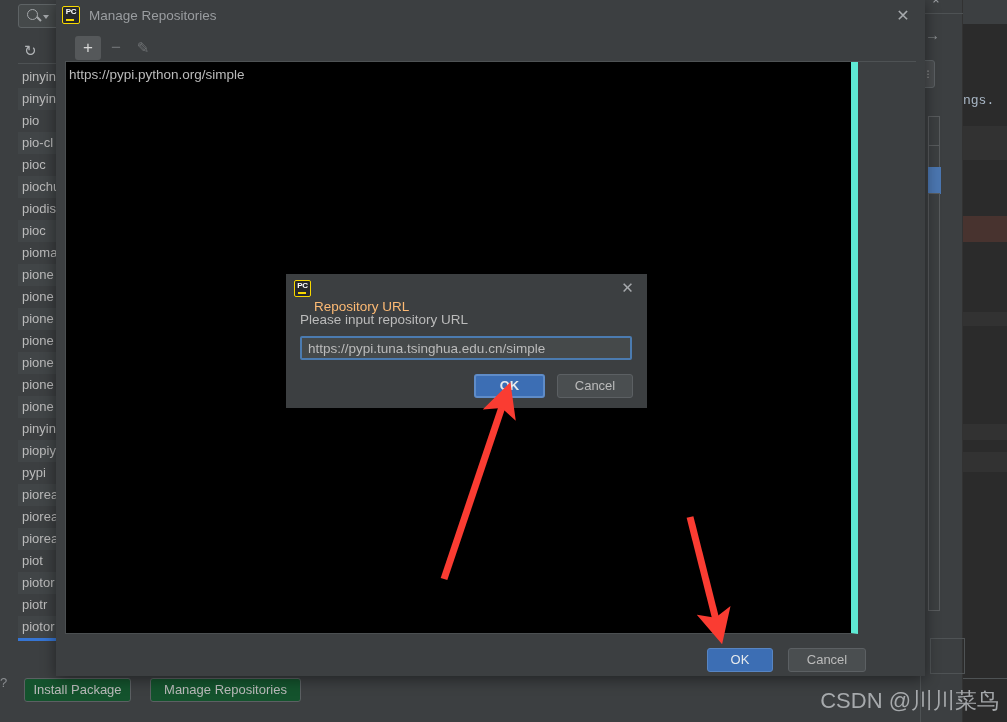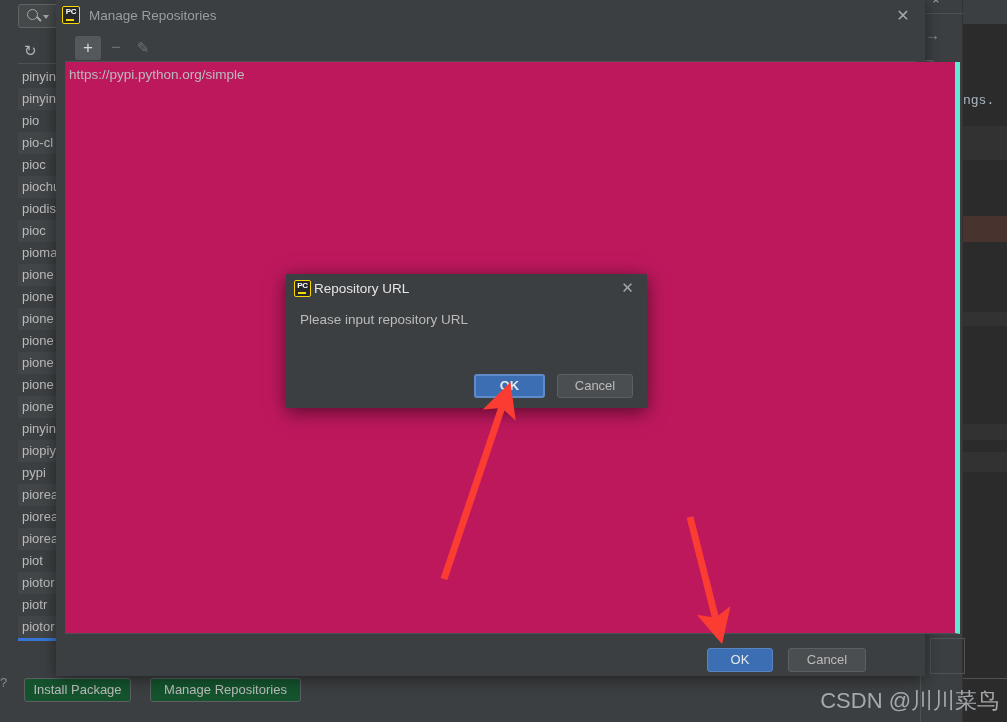--- a/index.html
+++ b/index.html
@@ -147,22 +147,22 @@
     position: absolute; left: 9px; top: 34px; width: 851px; height: 28px;
     border-bottom: 1px solid #4e5254;
   }
   .tb-btn {
     position: absolute; width: 26px; height: 24px; top: 2px;
     border-radius: 3px; text-align: center; line-height: 23px; font-size: 17px;
   }
   .tb-btn.active { background: #55585a; color: #d8d8d8; }
   .tb-btn.dim { color: #6e7173; }
   .mr-listbox {
-    position: absolute; left: 9px; top: 62px; width: 895px; height: 572px;
-    background: #be185d; border-left: 1px solid #4b4f51; border-right: 5px solid #5eead4;
+    position: absolute; left: 9px; top: 62px; width: 793px; height: 572px;
+    background: #000000; border-left: 1px solid #4b4f51; border-right: 7px solid #5eead4;
     border-bottom: 1px solid #4b4f51;
   }
   .mr-repo-row {
     position: absolute; left: 3px; top: 5px;
     color: #bbbbbb; font-size: 13.5px; white-space: nowrap;
   }
   .mr-ok {
     position: absolute; left: 651px; top: 648px; width: 66px; height: 24px;
     background: #3c6eb4; border: 1px solid #5885c2; border-radius: 3px;
     color: #e6e9ec; font-size: 13px; text-align: center; line-height: 22px;
@@ -174,22 +174,22 @@
   }
 
   
   #url-dialog {
     position: absolute; left: 286px; top: 274px; width: 361px; height: 134px;
     background: #3c3f41;
     box-shadow: 0 4px 18px rgba(0,0,0,0.55);
   }
   .url-titlebar { position: absolute; left: 0; top: 0; width: 361px; height: 30px; }
   .url-title {
-    position: absolute; left: 28px; top: 7px;
-    color: #e5e5e5; font-size: 13.5px; white-space: nowrap;
+    position: absolute; left: 28px; top: 25px;
+    color: #fdba74; font-size: 13.5px; white-space: nowrap;
   }
   .url-close {
     position: absolute; right: 12px; top: 7px; width: 15px; height: 15px;
     color: #a6a9ac; font-size: 15px; line-height: 14px; text-align: center;
   }
   .url-label {
     position: absolute; left: 14px; top: 38px;
     color: #bbbbbb; font-size: 13.5px; white-space: nowrap;
   }
   .url-input {
@@ -321,20 +321,21 @@
 <div id="url-dialog">
   <div class="url-titlebar">
     <div class="pc-icon" style="left:8px;top:6px;width:17px;height:17px;">
       <div class="pc-text">PC</div>
       <div class="pc-bar"></div>
     </div>
     <div class="url-title">Repository URL</div>
     <div class="url-close">✕</div>
   </div>
   <div class="url-label">Please input repository URL</div>
+  <input class="url-input" type="text" value="https://pypi.tuna.tsinghua.edu.cn/simple" style="">
   <div class="url-ok">OK</div>
   <div class="url-cancel">Cancel</div>
 </div>
 
 <svg id="arrows" width="1007" height="722" viewBox="0 0 1007 722">
   <defs>
     <marker id="ah" markerWidth="5" markerHeight="5" refX="2.6" refY="2.5" orient="auto" markerUnits="strokeWidth">
       <path d="M0,0 L5,2.5 L0,5 L1.1,2.5 z" fill="#fa3c32"></path>
     </marker>
   </defs>

